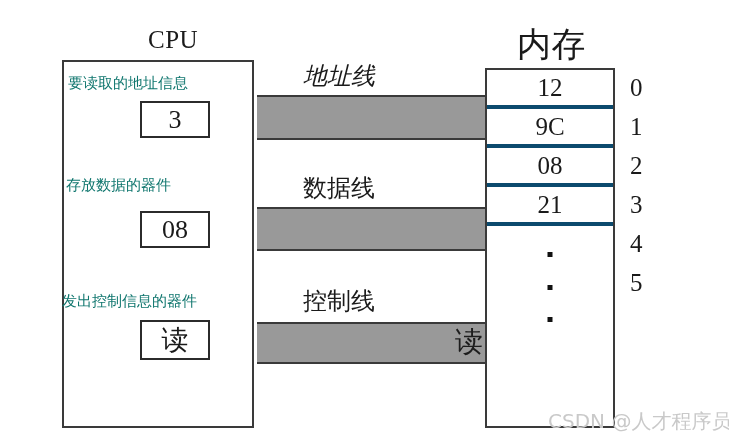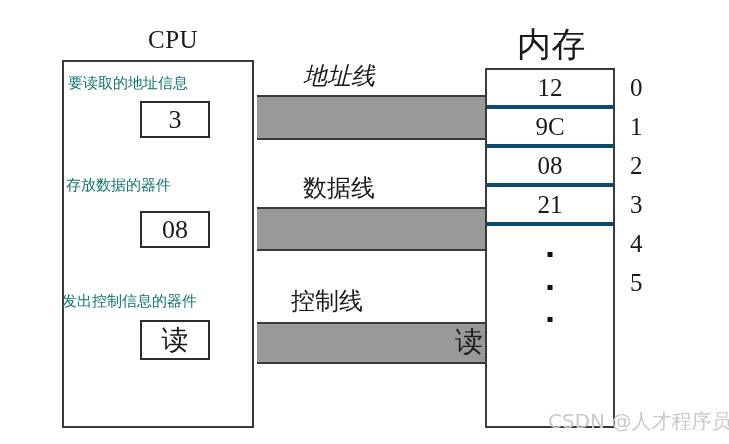--- a/index.html
+++ b/index.html
@@ -83,21 +83,21 @@
 
   .bus-title {
     position: absolute;
     font-size: 24px;
     color: #1a1a1a;
     white-space: nowrap;
     font-family: "DejaVu Sans","Liberation Sans",sans-serif;
   }
   .bus-title-address { left: 303px; top: 60px; font-style: italic; }
   .bus-title-data    { left: 303px; top: 172px; }
-  .bus-title-control { left: 291px; top: 285px; text-align: right; }
+  .bus-title-control { left: 303px; top: 285px; text-align: right; }
 
   .bus-signal {
     position: absolute;
     right: 2px;
     top: 50%;
     transform: translateY(-52%);
     font-size: 28px;
     color: #1d1d1d;
     font-family: "DejaVu Sans","Liberation Sans",sans-serif;
     line-height: 1;

